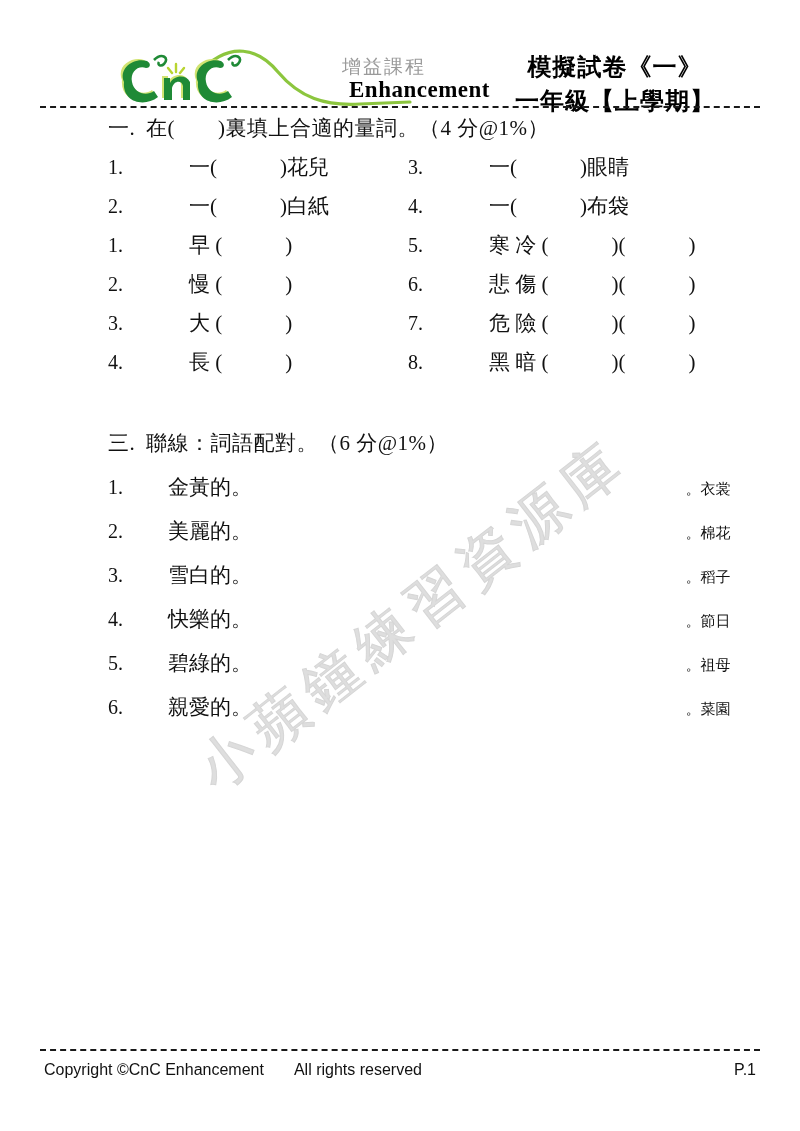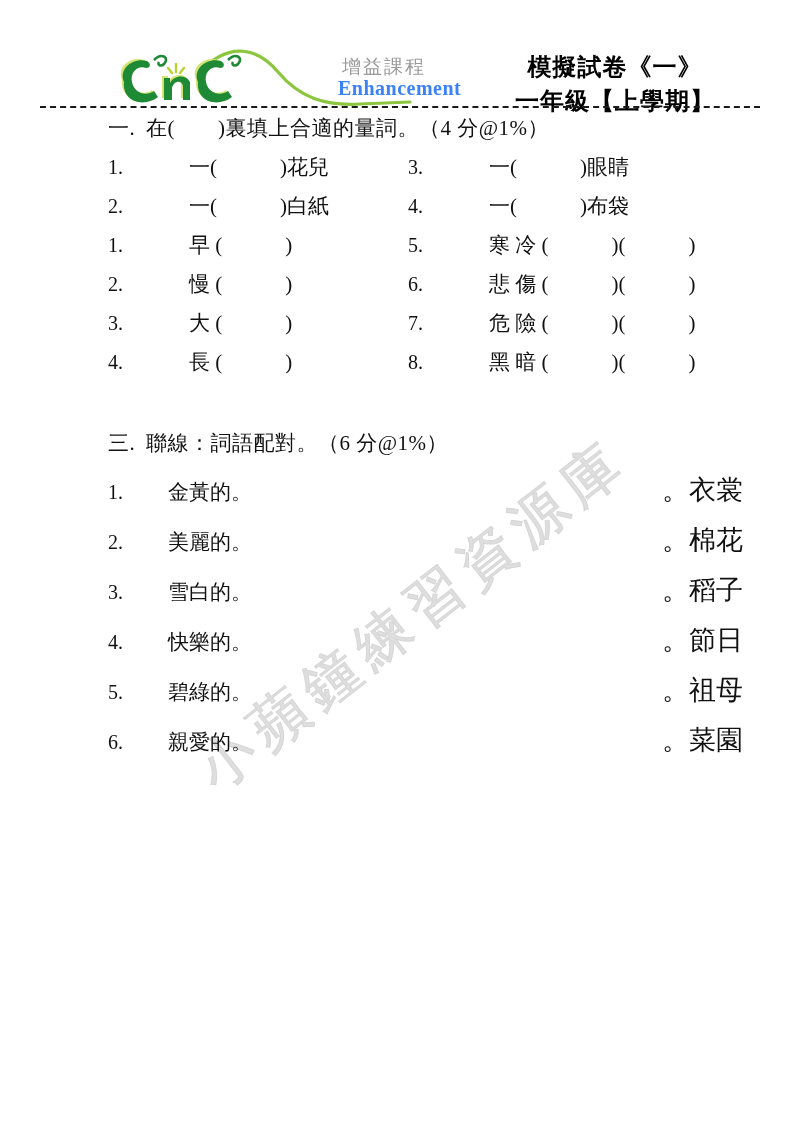--- a/index.html
+++ b/index.html
@@ -67,26 +67,26 @@
     left: 232px;
     top: 6px;
     font-family: "Liberation Sans", "DejaVu Sans", sans-serif;
     font-size: 19px;
     letter-spacing: 2px;
     color: #9a9a9a;
     white-space: nowrap;
   }
   .logo-en-text {
     position: absolute;
-    left: 228px;
+    left: 239px;
     top: 29px;
     font-family: "Liberation Serif", "DejaVu Serif", serif;
-    font-size: 20px;
+    font-size: 23px;
     letter-spacing: .5px;
-    color: #3b82f6;
+    color: #000000;
     white-space: nowrap;
     font-weight: 700;
   }
   .title-block {
     flex: 1;
     text-align: center;
     padding-top: 2px;
     padding-left: 10px;
   }
   .title-line {
@@ -170,23 +170,24 @@
     white-space: nowrap;
   }
   .match-left .num {
     display: inline-block;
     width: 60px;
     font-size: 20px;
   }
   .match-left .word { font-size: 21px; }
   .match-spacer { flex: 1; }
   .match-right {
-    font-size: 27px;
+    font-size: 15px;
     white-space: nowrap;
     min-width: 92px;
+    text-align: center;
   }
 
   
   .footer {
     position: absolute;
     left: 0;
     right: 0;
     bottom: 52px;
     z-index: 2;
   }
@@ -372,14 +373,24 @@
         <div class="match-left">
           <span class="num">6.</span>
           <span class="word">親愛的。</span>
         </div>
         <div class="match-spacer"></div>
         <div class="match-right">。菜園</div>
       </div>
     </div>
   </div>
 
+  <div class="footer">
+    <div class="rule"></div>
+    <div class="footer-row">
+      <span class="footer-copy">Copyright ©CnC Enhancement</span>
+      <span class="footer-gap"></span>
+      <span class="footer-rights">All rights reserved</span>
+      <span class="footer-spacer"></span>
+      <span class="footer-page">P.1</span>
+    </div>
+  </div>
 
 </div>
 
 </body></html>

